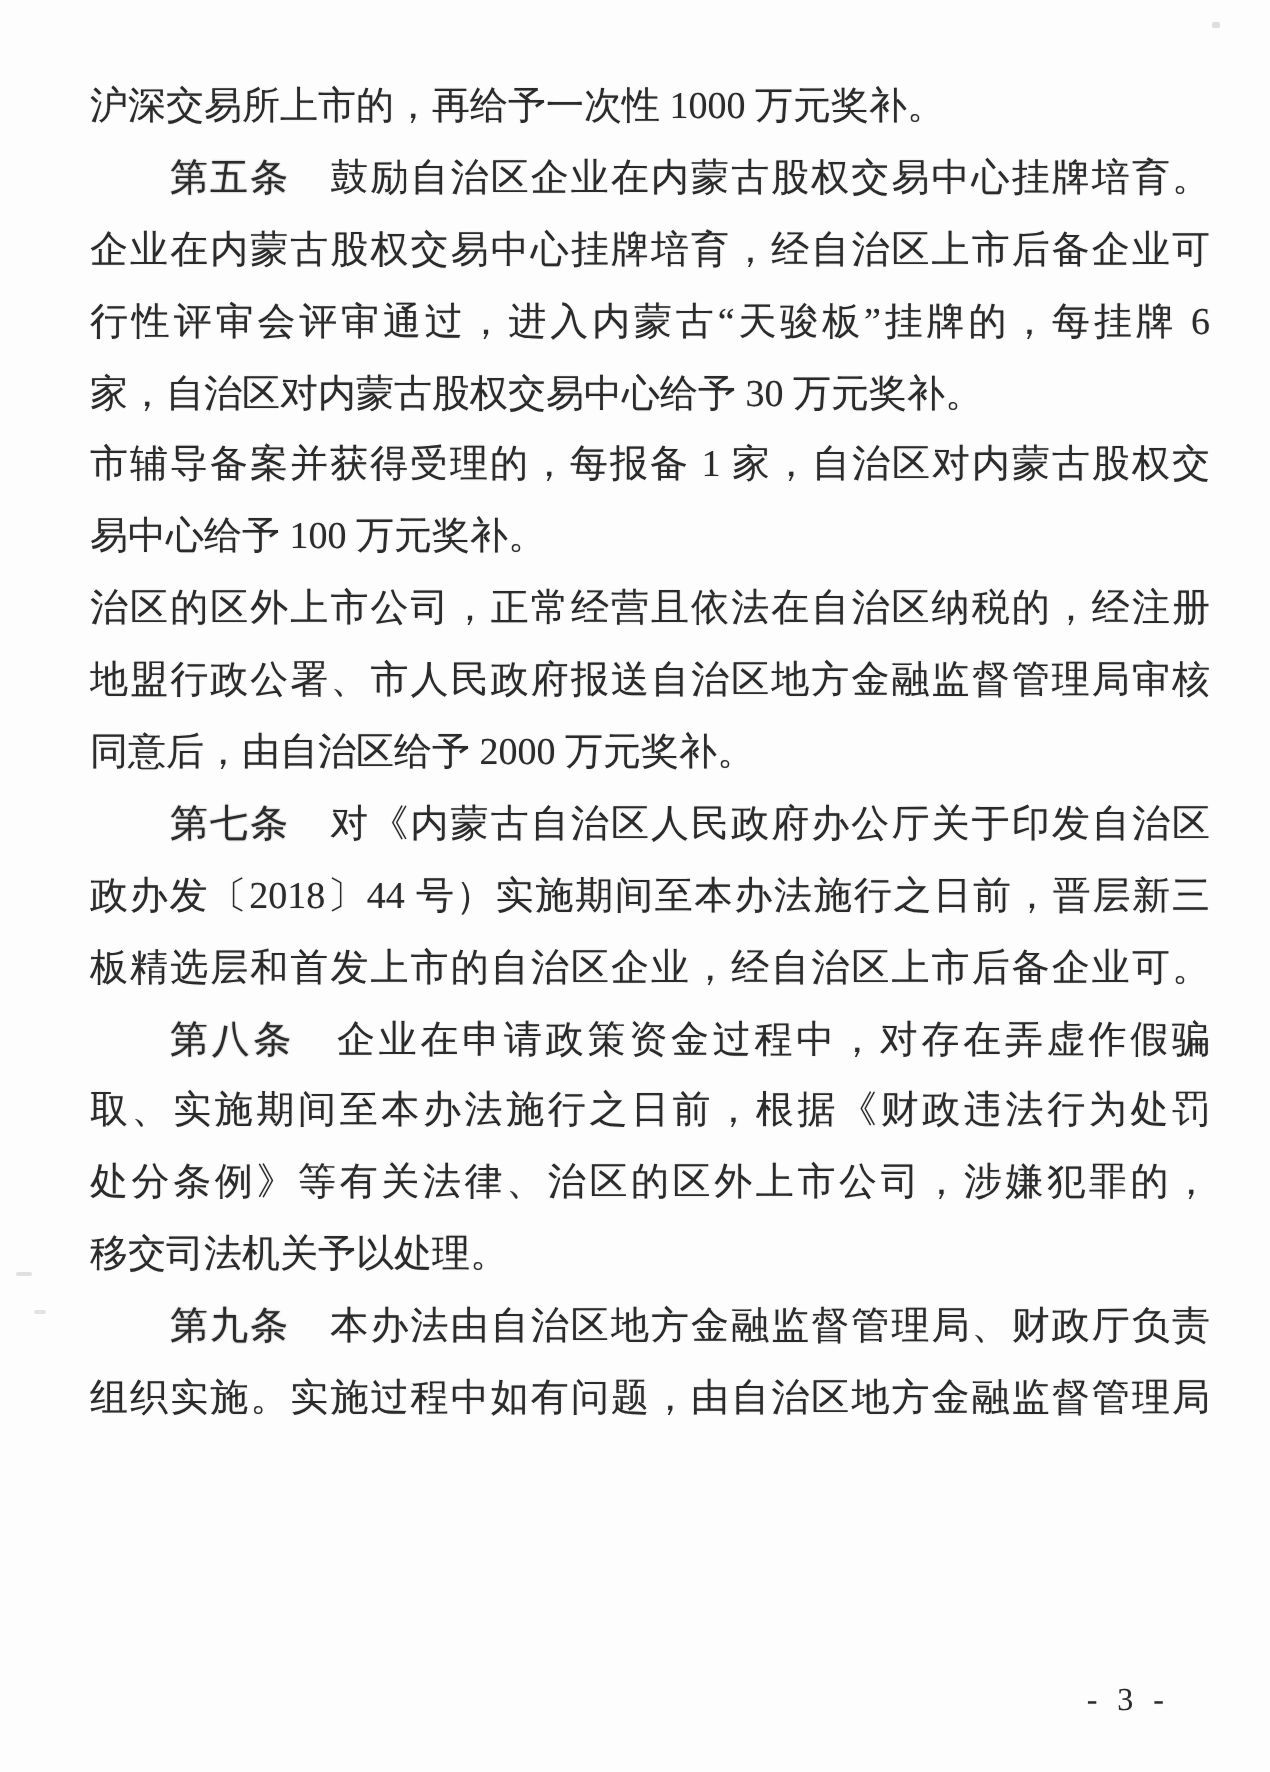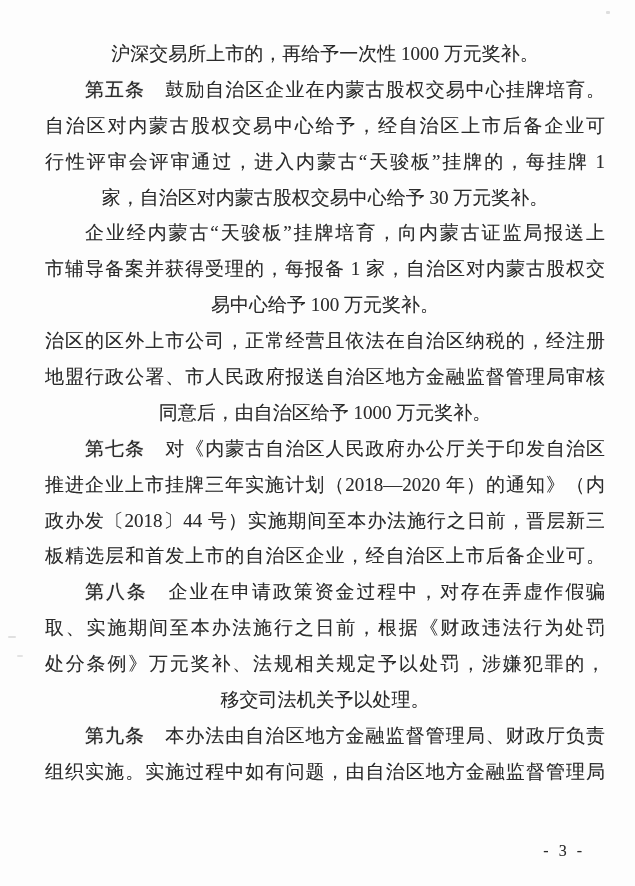--- a/index.html
+++ b/index.html
@@ -20,21 +20,21 @@
     top: 36px;
     width: 560px;
     font-size: 19px;
     line-height: 35.9px;
     color: var(--ink, #2b2b2b);
     text-shadow: 0 0 0.6px rgba(45,45,45,0.35);
   }
   .line {
     height: 35.9px;
     white-space: nowrap;
-    text-align: center;
+    text-align: left;
   }
   .line.just {
     white-space: normal;
     text-align: justify;
     text-align-last: justify;
   }
   .line.ind {
     padding-left: 40px;
   }
   .line b {
@@ -63,36 +63,34 @@
   .speck-2 { left: 8px;   top: 636px; width: 8px; height: 2px; opacity: .5;  }
   .speck-3 { left: 17px;  top: 655px; width: 6px; height: 2px; opacity: .45; }
 </style>
 </head>
 <body>
 
 <div class="page">
   <div class="text-block">
       <div class="line">沪深交易所上市的，再给予一次性 1000 万元奖补。</div>
       <div class="line just ind"><b>第五条</b><span class="gap"></span>鼓励自治区企业在内蒙古股权交易中心挂牌培育。</div>
-      <div class="line just">自治区对内蒙古股权交易中心给予，经自治区上市后备企业可</div>
-      <div class="line just">行性评审会评审通过，进入内蒙古“天骏板”挂牌的，每挂牌 1</div>
+      <div class="line just">企业在内蒙古股权交易中心挂牌培育，经自治区上市后备企业可</div>
+      <div class="line just">行性评审会评审通过，进入内蒙古“天骏板”挂牌的，每挂牌 6</div>
       <div class="line">家，自治区对内蒙古股权交易中心给予 30 万元奖补。</div>
-      <div class="line just ind">企业经内蒙古“天骏板”挂牌培育，向内蒙古证监局报送上</div>
       <div class="line just">市辅导备案并获得受理的，每报备 1 家，自治区对内蒙古股权交</div>
       <div class="line">易中心给予 100 万元奖补。</div>
       <div class="line just">治区的区外上市公司，正常经营且依法在自治区纳税的，经注册</div>
       <div class="line just">地盟行政公署、市人民政府报送自治区地方金融监督管理局审核</div>
-      <div class="line">同意后，由自治区给予 1000 万元奖补。</div>
+      <div class="line">同意后，由自治区给予 2000 万元奖补。</div>
       <div class="line just ind"><b>第七条</b><span class="gap"></span>对《内蒙古自治区人民政府办公厅关于印发自治区</div>
-      <div class="line just">推进企业上市挂牌三年实施计划（2018—2020 年）的通知》（内</div>
       <div class="line just">政办发〔2018〕44 号）实施期间至本办法施行之日前，晋层新三</div>
       <div class="line just">板精选层和首发上市的自治区企业，经自治区上市后备企业可。</div>
       <div class="line just ind"><b>第八条</b><span class="gap"></span>企业在申请政策资金过程中，对存在弄虚作假骗</div>
       <div class="line just">取、实施期间至本办法施行之日前，根据《财政违法行为处罚</div>
-      <div class="line just">处分条例》万元奖补、法规相关规定予以处罚，涉嫌犯罪的，</div>
+      <div class="line just">处分条例》等有关法律、治区的区外上市公司，涉嫌犯罪的，</div>
       <div class="line">移交司法机关予以处理。</div>
       <div class="line just ind"><b>第九条</b><span class="gap"></span>本办法由自治区地方金融监督管理局、财政厅负责</div>
       <div class="line just">组织实施。实施过程中如有问题，由自治区地方金融监督管理局</div>
     </div>
   <div class="page-number">- 3 -</div>
   <div class="speck speck-1"></div>
   <div class="speck speck-2"></div>
   <div class="speck speck-3"></div>
 </div>
 

